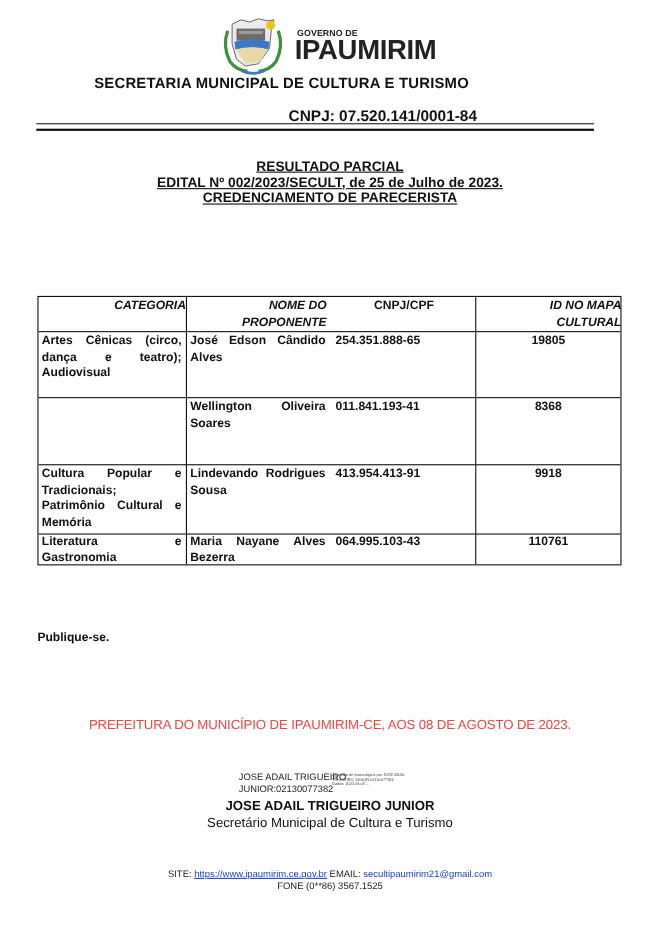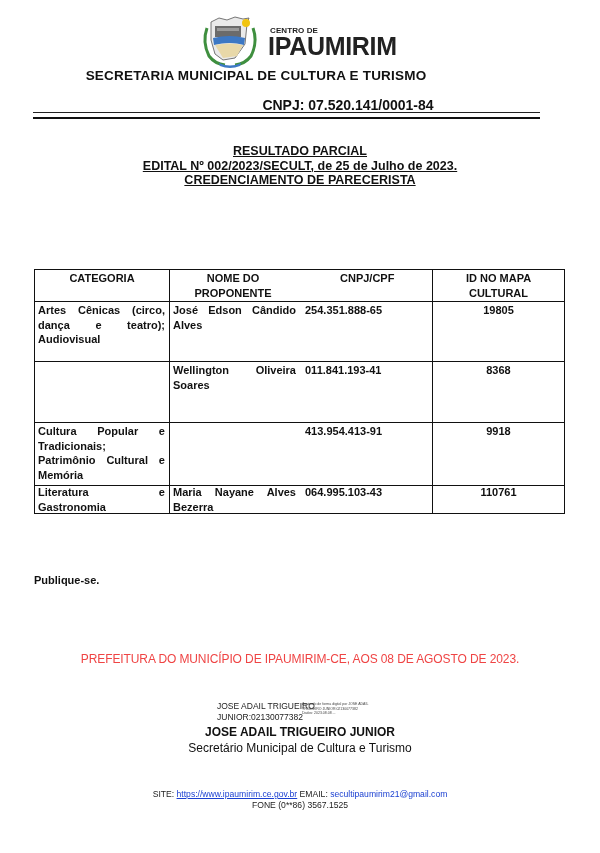--- a/index.html
+++ b/index.html
@@ -18,21 +18,21 @@
 
   
   .titles { left: 0; width: 600px; top: 144px; text-align: center; font-weight: bold; font-size: 12.5px; line-height: 14.5px; color: #111; }
   .titles div { text-decoration: underline; text-underline-offset: 1px; }
 
   
   .tbl { left: 34px; top: 269px; width: 531px; height: 245px; border: 1px solid #111; box-sizing: border-box; }
   .vline { position: absolute; top: 0; bottom: 0; width: 0; border-left: 1px solid #111; }
   .hline { position: absolute; left: 0; right: 0; height: 0; border-top: 1px solid #111; }
   .cell { position: absolute; font-size: 11px; font-weight: bold; line-height: 14.5px; color: #111; }
-  .hdr { text-align: center; }
+  .hdr { text-align: right; font-style: italic; }
   .just { text-align: justify; text-align-last: left; }
   .center { text-align: center; }
 
   
   .publique { left: 34px; top: 574px; font-size: 11px; font-weight: bold; }
   .prefeitura { left: 0; width: 600px; top: 652px; text-align: center; font-size: 12px; color: #ef4444; letter-spacing: -0.1px; }
   .sig-name { left: 217px; top: 701px; font-size: 8.5px; color: #222; line-height: 11px; }
   .sig-meta { left: 302px; top: 702px; font-size: 3.5px; color: #444; line-height: 4.6px; width: 90px; }
   .signer { left: 0; width: 600px; top: 725px; text-align: center; font-size: 12px; font-weight: bold; color: #111; }
   .signer-role { left: 0; width: 600px; top: 741px; text-align: center; font-size: 12px; color: #111; }
@@ -49,21 +49,21 @@
     <rect x="16" y="12" width="26" height="11" fill="#6b6b6b"></rect>
     <rect x="18" y="14" width="22" height="3" fill="#9a9a9a"></rect>
     <path d="M14 24 Q31 20 46 24 L45 31 Q31 27 15 31 Z" fill="#3d78c4"></path>
     <path d="M16 31 Q31 28 44 31 L38 42 L24 44 Z" fill="#e8d8a8"></path>
     <circle cx="47" cy="9" r="4" fill="#f1c40f"></circle>
     <path d="M8 14 Q3 28 10 42 Q16 50 26 51" fill="none" stroke="#3f8f3f" stroke-width="3"></path>
     <path d="M54 14 Q59 28 52 42 Q46 50 36 51" fill="none" stroke="#3f8f3f" stroke-width="3"></path>
     <path d="M20 49 Q31 54 42 49 L41 52 Q31 56 21 52 Z" fill="#3d78c4"></path>
   </svg>
 </div>
-<div class="abs gov-small">CENTRO DE</div>
+<div class="abs gov-small">GOVERNO DE</div>
 <div class="abs gov-big">IPAUMIRIM</div>
 <div class="abs secretaria" style="width:512px;">SECRETARIA MUNICIPAL DE CULTURA E TURISMO</div>
 <div class="abs cnpj">CNPJ: 07.520.141/0001-84</div>
 <div class="abs hr-thin"></div>
 <div class="abs hr-thick"></div>
 
 <div class="abs titles">
   <div>RESULTADO PARCIAL</div>
   <div>EDITAL Nº 002/2023/SECULT, de 25 de Julho de 2023.</div>
   <div>CREDENCIAMENTO DE PARECERISTA</div>
@@ -94,20 +94,21 @@
   <div class="cell center" style="left:397px; width:133px; top:33px;">19805</div>
 
   <div class="cell just" style="left:138px; width:123px; top:93px;">Wellington Oliveira Soares</div>
   <div class="cell" style="left:270px; top:93px;">011.841.193-41</div>
   <div class="cell center" style="left:397px; width:133px; top:93px;">8368</div>
 
   <div class="cell just" style="left:3px; width:127px; top:154px;">
     <div class="just">Cultura Popular e Tradicionais;</div>
     <div class="just">Patrimônio Cultural e Memória</div>
   </div>
+  <div class="cell just" style="left:138px; width:123px; top:154px;">Lindevando Rodrigues Sousa</div>
   <div class="cell" style="left:270px; top:154px;">413.954.413-91</div>
   <div class="cell center" style="left:397px; width:133px; top:154px;">9918</div>
 
   <div class="cell just" style="left:3px; width:127px; top:215px;">Literatura e Gastronomia</div>
   <div class="cell just" style="left:138px; width:123px; top:215px;">Maria Nayane Alves Bezerra</div>
   <div class="cell" style="left:270px; top:215px;">064.995.103-43</div>
   <div class="cell center" style="left:397px; width:133px; top:215px;">110761</div>
 </div>
 
 <div class="abs publique">Publique-se.</div>

